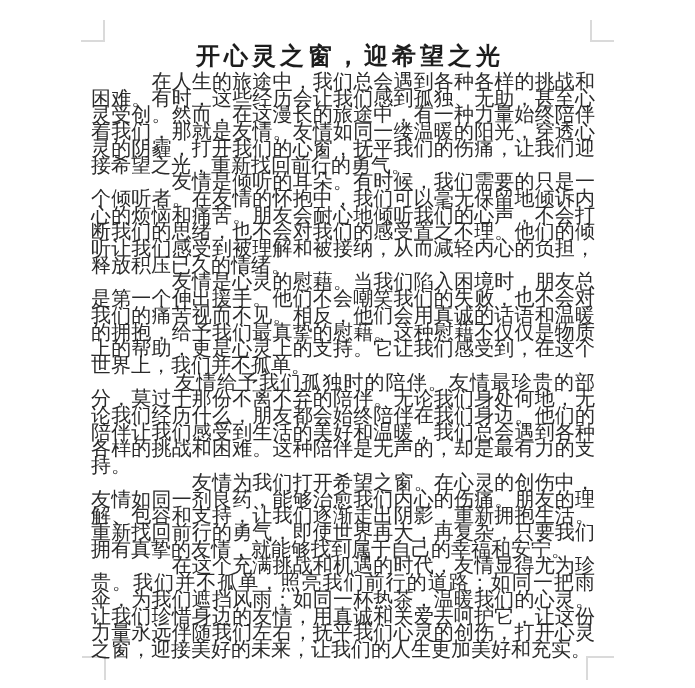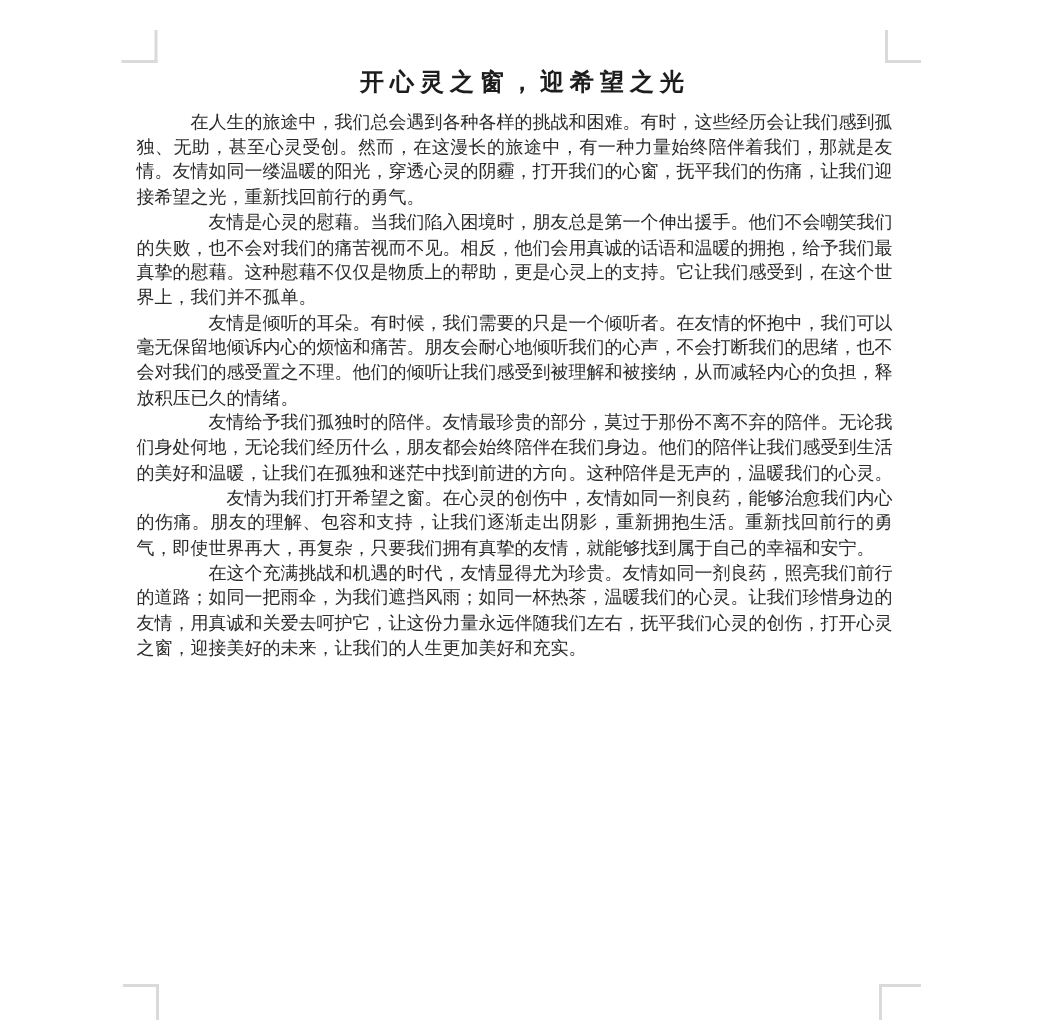--- a/index.html
+++ b/index.html
@@ -35,30 +35,30 @@
     left: 91px;
     top: 46px;
     width: 504px;
     color: #272727;
   }
   .doc-title {
     margin: 0 0 7px 0;
     padding-left: 14px;            
     font-family: "Liberation Sans", sans-serif;
     font-weight: 700;
-    font-size: 16px;
+    font-size: 24px;
     line-height: 20px;
     letter-spacing: 4px;
     text-align: center;
     color: #1d1d1d;
     white-space: nowrap;
   }
   .essay p {
     margin: 0;
-    font-size: 12px;
+    font-size: 20px;
     line-height: 16.7px;
     text-align: justify;
     text-justify: inter-ideograph;
     word-break: normal;
     color: #2a2a2a;
   }
 </style>
 </head>
 <body>
 
@@ -67,21 +67,21 @@
   <div class="crop tl"></div>
   <div class="crop tr"></div>
   <div class="crop bl"></div>
   <div class="crop br"></div>
 
   <div class="content">
     <h1 class="doc-title">开心灵之窗，迎希望之光</h1>
 
     <div class="essay">
       <p>　　　在人生的旅途中，我们总会遇到各种各样的挑战和困难。有时，这些经历会让我们感到孤独、无助，甚至心灵受创。然而，在这漫长的旅途中，有一种力量始终陪伴着我们，那就是友情。友情如同一缕温暖的阳光，穿透心灵的阴霾，打开我们的心窗，抚平我们的伤痛，让我们迎接希望之光，重新找回前行的勇气。</p>
+      <p>　　　　友情是倾听的耳朵。有时候，我们需要的只是一个倾听者。在友情的怀抱中，我们可以毫无保留地倾诉内心的烦恼和痛苦。朋友会耐心地倾听我们的心声，不会打断我们的思绪，也不会对我们的感受置之不理。他们的倾听让我们感受到被理解和被接纳，从而减轻内心的负担，释放积压已久的情绪。</p>
       <p>　　　　友情是心灵的慰藉。当我们陷入困境时，朋友总是第一个伸出援手。他们不会嘲笑我们的失败，也不会对我们的痛苦视而不见。相反，他们会用真诚的话语和温暖的拥抱，给予我们最真挚的慰藉。这种慰藉不仅仅是物质上的帮助，更是心灵上的支持。它让我们感受到，在这个世界上，我们并不孤单。</p>
-      <p>　　　　友情是倾听的耳朵。有时候，我们需要的只是一个倾听者。在友情的怀抱中，我们可以毫无保留地倾诉内心的烦恼和痛苦。朋友会耐心地倾听我们的心声，不会打断我们的思绪，也不会对我们的感受置之不理。他们的倾听让我们感受到被理解和被接纳，从而减轻内心的负担，释放积压已久的情绪。</p>
-      <p>　　　　友情给予我们孤独时的陪伴。友情最珍贵的部分，莫过于那份不离不弃的陪伴。无论我们身处何地，无论我们经历什么，朋友都会始终陪伴在我们身边。他们的陪伴让我们感受到生活的美好和温暖，让我们在孤独和迷茫中找到前进的方向。这种陪伴是无声的，温暖我们的心灵。</p>
+      <p>　　　　友情给予我们孤独时的陪伴。友情最珍贵的部分，莫过于那份不离不弃的陪伴。无论我们身处何地，无论我们经历什么，朋友都会始终陪伴在我们身边。他们的陪伴让我们感受到生活的美好和温暖，我们总会遇到各种各样的挑战和困难。这种陪伴是无声的，却是最有力的支持。</p>
       <p>　　　　　友情为我们打开希望之窗。在心灵的创伤中，友情如同一剂良药，能够治愈我们内心的伤痛。朋友的理解、包容和支持，让我们逐渐走出阴影，重新拥抱生活。重新找回前行的勇气，即使世界再大，再复杂，只要我们拥有真挚的友情，就能够找到属于自己的幸福和安宁。</p>
-      <p>　　　　在这个充满挑战和机遇的时代，友情显得尤为珍贵。友情如同一剂良药，照亮我们前行的道路；如同一把雨伞，为我们遮挡风雨；如同一杯热茶，温暖我们的心灵。让我们珍惜身边的友情，用真诚和关爱去呵护它，让这份力量永远伴随我们左右，抚平我们心灵的创伤，打开心灵之窗，迎接美好的未来，让我们的人生更加美好和充实。</p>
+      <p>　　　　在这个充满挑战和机遇的时代，友情显得尤为珍贵。我们并不孤单，照亮我们前行的道路；如同一把雨伞，为我们遮挡风雨；如同一杯热茶，温暖我们的心灵。让我们珍惜身边的友情，用真诚和关爱去呵护它，让这份力量永远伴随我们左右，抚平我们心灵的创伤，打开心灵之窗，迎接美好的未来，让我们的人生更加美好和充实。</p>
     </div>
   </div>
 
 </div>
 
 </body></html>

